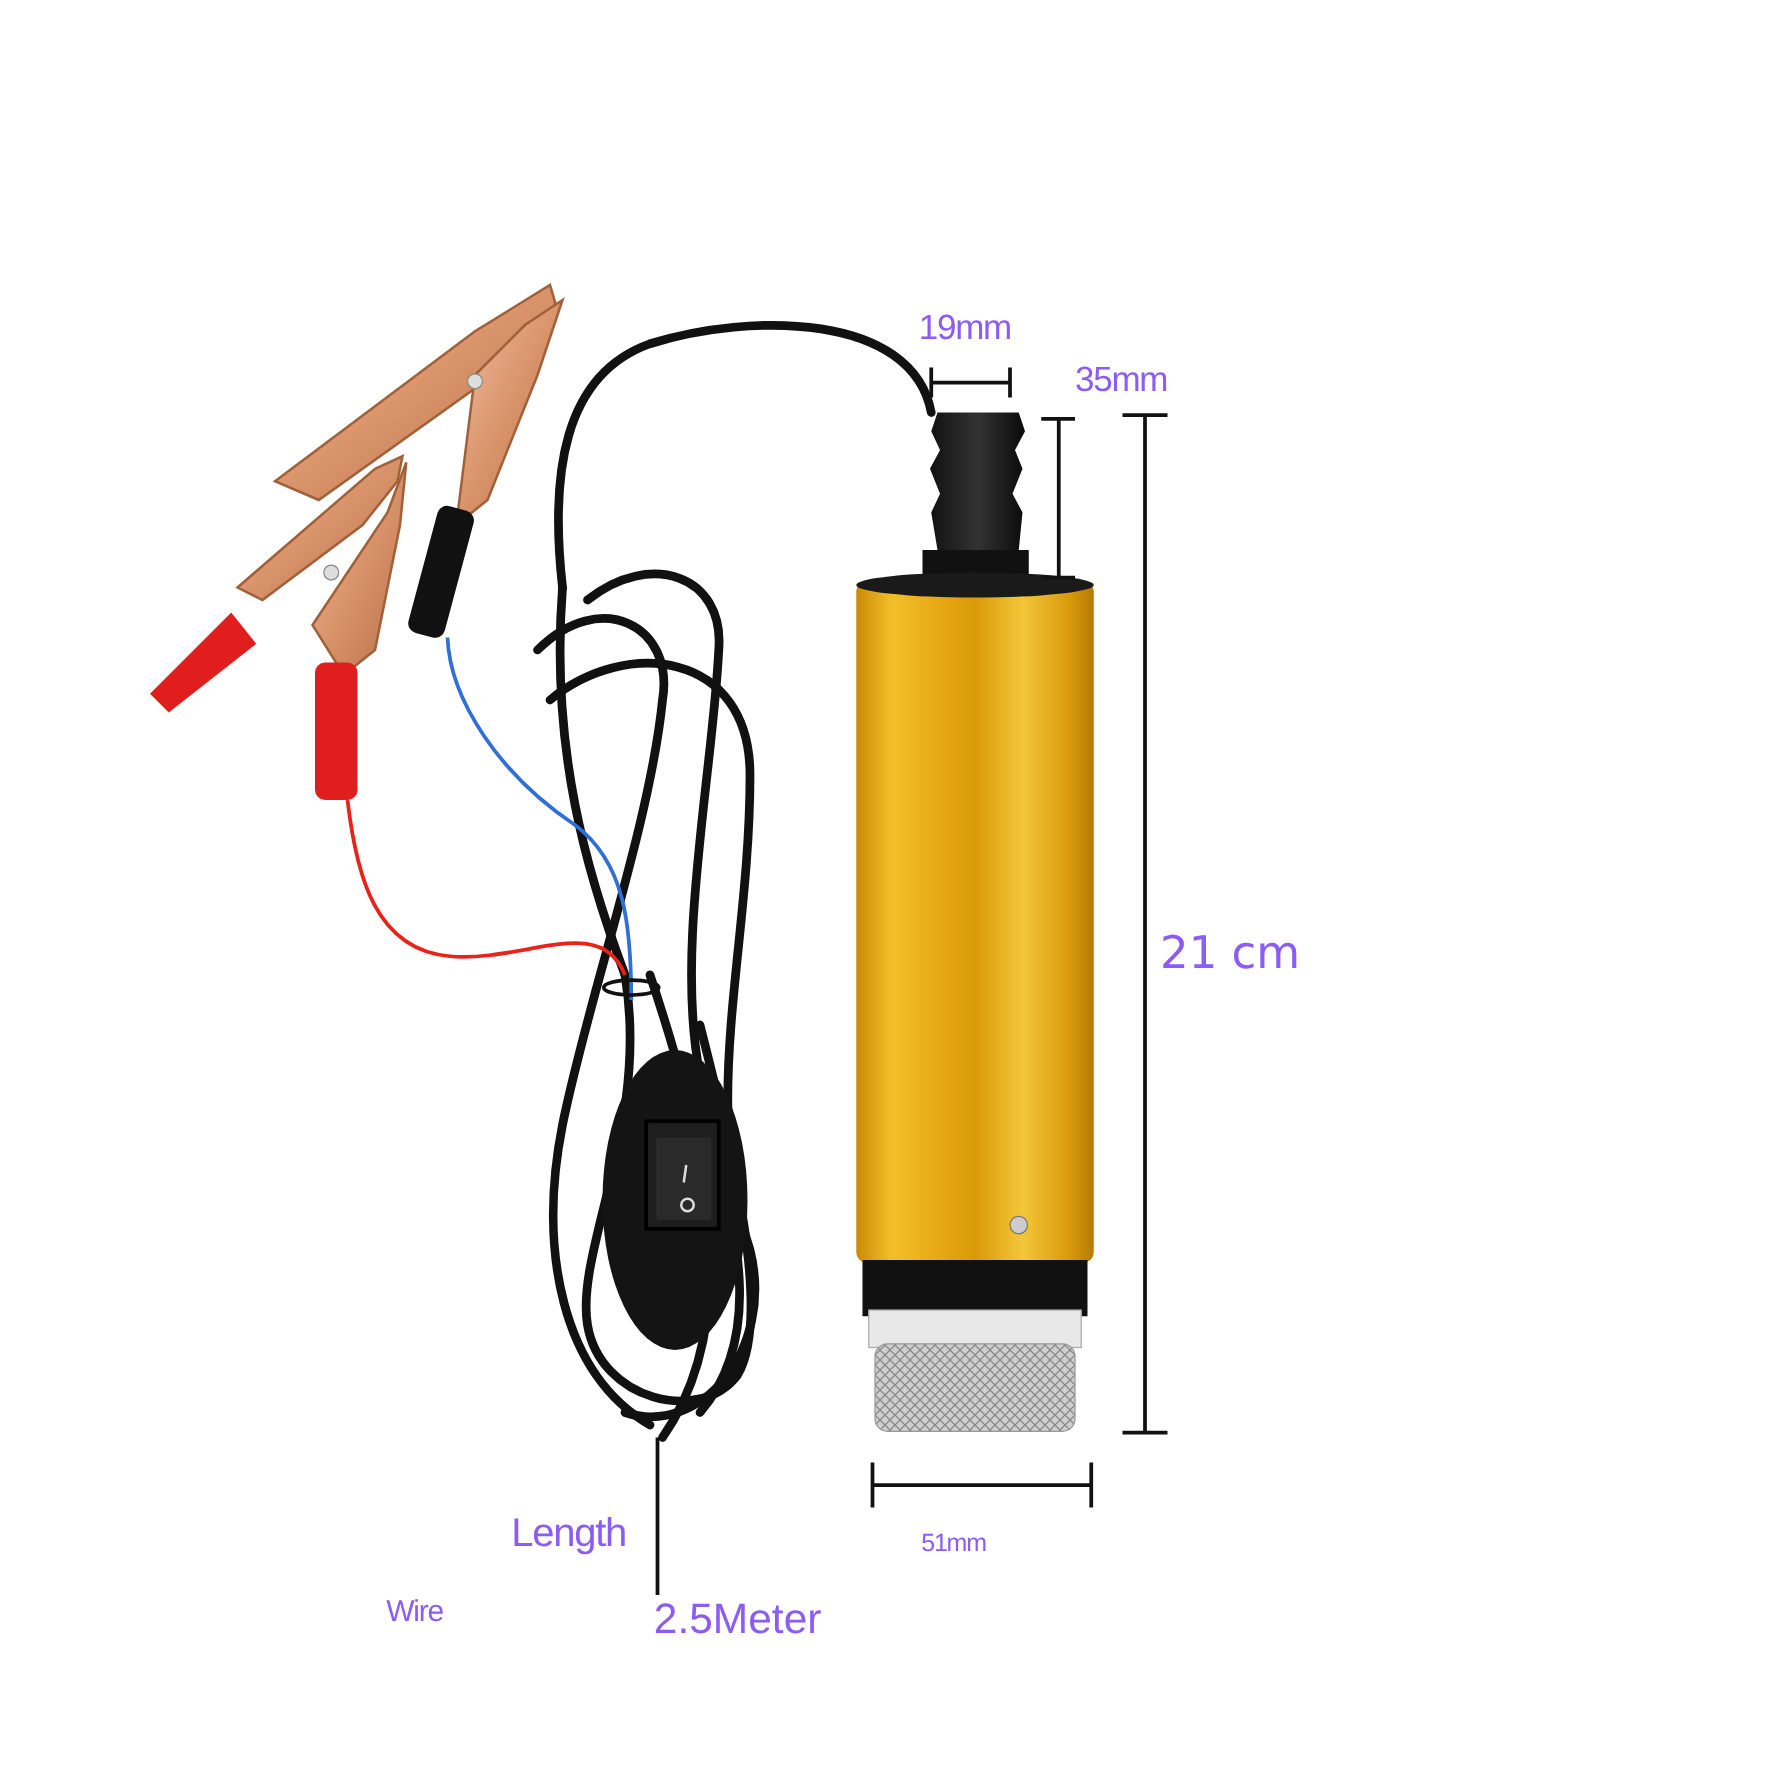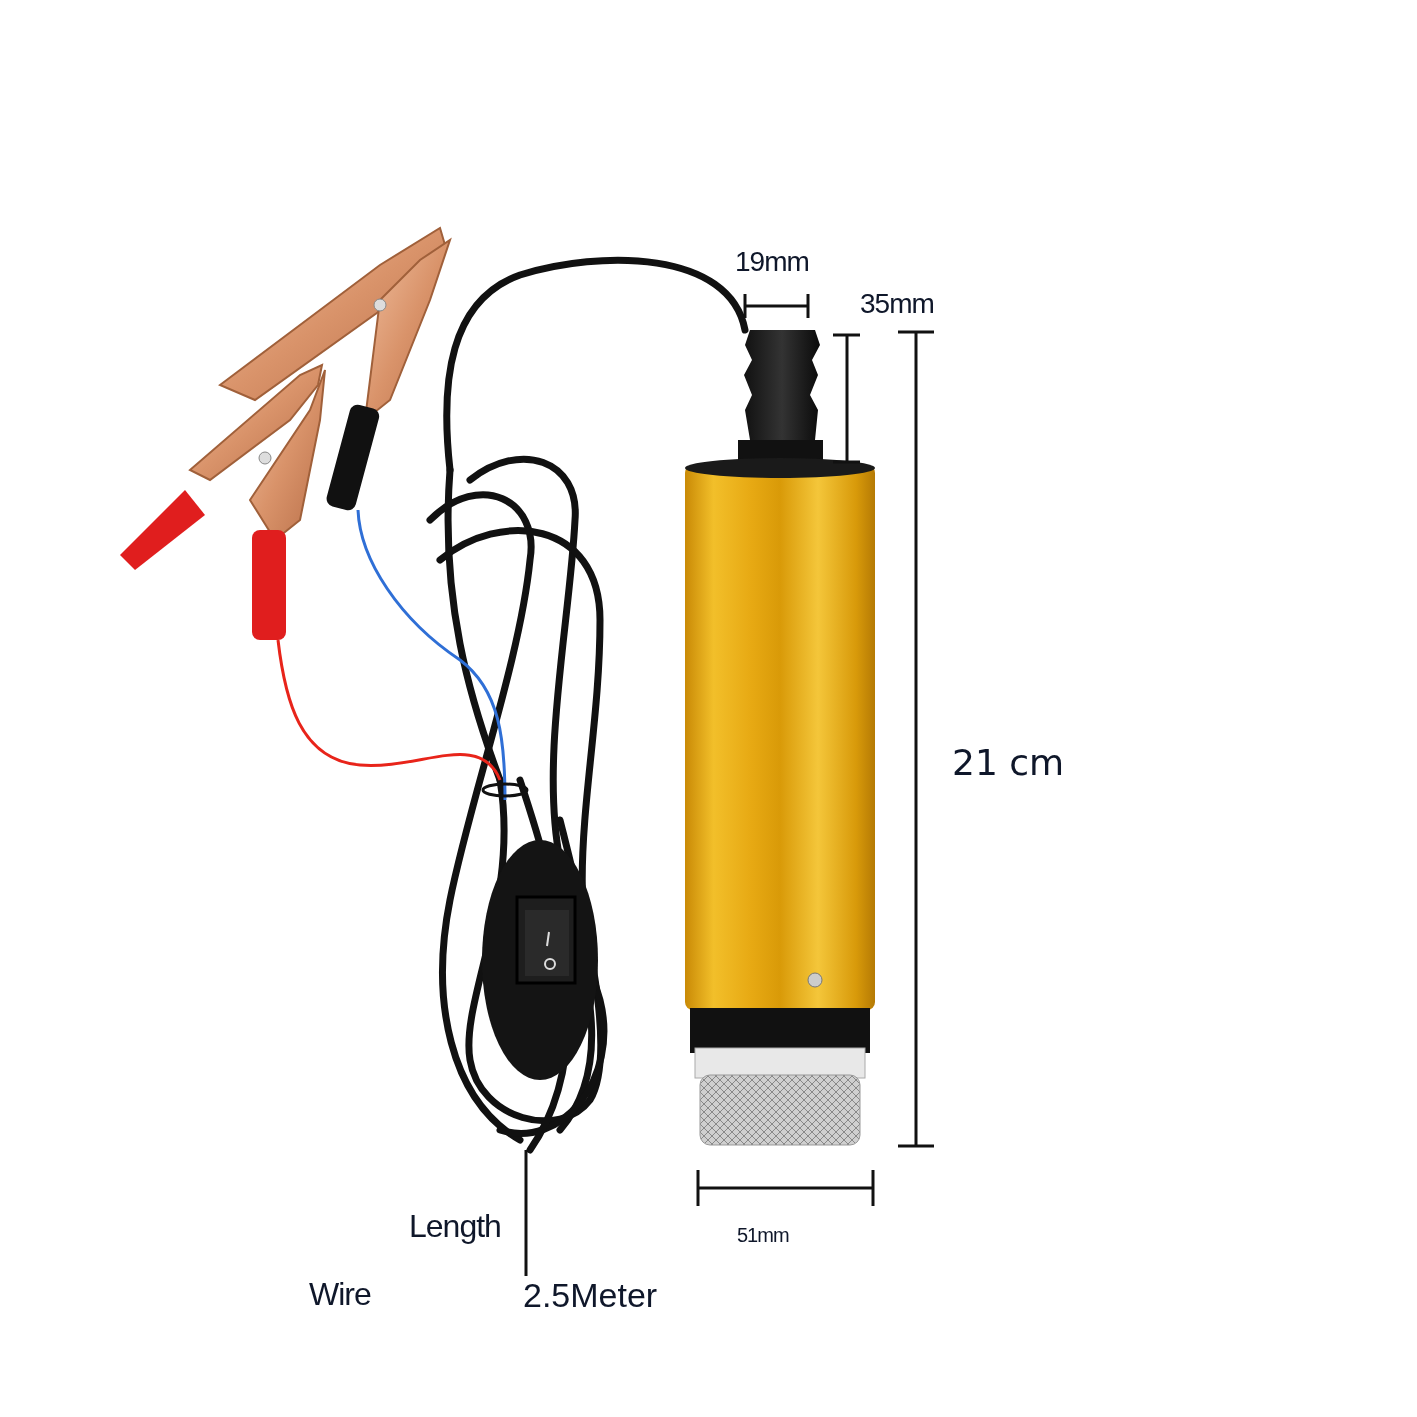--- a/index.html
+++ b/index.html
@@ -1,23 +1,23 @@
 <!DOCTYPE html>
 <html><head>
 <meta charset="utf-8">
 <style>
   html, body { margin:0; padding:0; background:#ffffff; }
   #stage { position:relative; width:1417px; height:1417px; background:#ffffff; overflow:hidden; font-family:"Liberation Sans", sans-serif; }
   svg.art { position:absolute; left:0; top:0; }
-  .lbl { position:absolute; color:#0f172a; white-space:nowrap; }
+  .lbl { position:absolute; color:#8b5cf6; white-space:nowrap; }
   .lbl-19 { left:735px; top:246px; font-size:28px; letter-spacing:-1px; }
   .lbl-35 { left:860px; top:288px; font-size:28px; letter-spacing:-1px; }
-  .lbl-21 { left:928px; top:742px; font-size:36px; font-family:"DejaVu Sans", sans-serif;margin-left:24px; }
+  .lbl-21 { left:928px; top:742px; font-size:36px; font-family:"DejaVu Sans", sans-serif; }
   .lbl-51 { left:737px; top:1224px; font-size:20px; letter-spacing:-1px; }
-  .lbl-wire { left:309px; top:1276px; font-size:32px; letter-spacing:-1px; }
+  .lbl-wire { left:309px; top:1276px; font-size:24px; letter-spacing:-1px; }
   .lbl-len { left:409px; top:1208px; font-size:32px; letter-spacing:-1px; }
   .lbl-meter { left:523px; top:1276px; font-size:34px; font-family:Liberation Sans, sans-serif; }
 </style>
 </head>
 <body>
 
 <div id="stage">
   <svg class="art" width="1417" height="1417" viewBox="0 0 1417 1417">
     <defs>
       <linearGradient id="gold" x1="0" x2="1" y1="0" y2="0">

